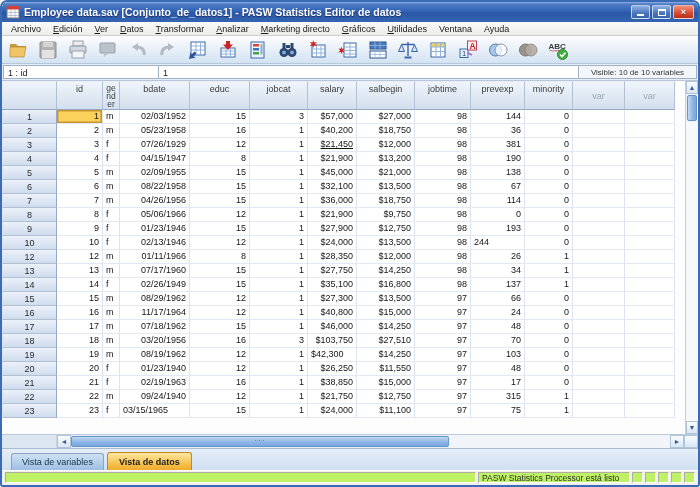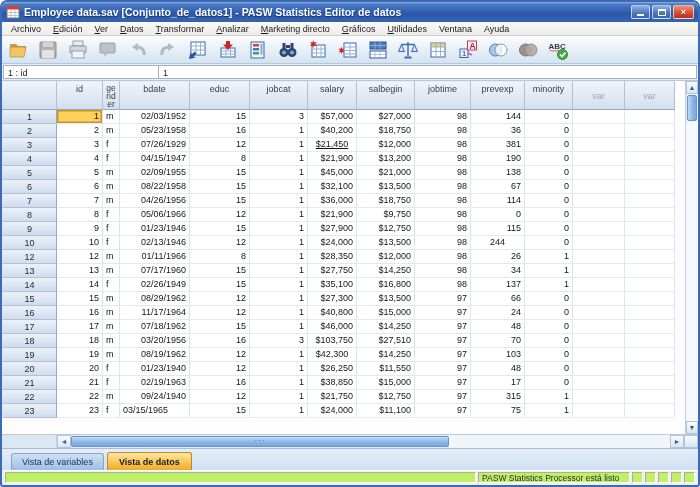--- a/index.html
+++ b/index.html
@@ -320,20 +320,21 @@
           <path d="M2.5 12c2-2 3 2 5-1 2 3 3-1 5 1" stroke="#d03030" fill="none" stroke-width="0.8"></path>
           <circle cx="15.5" cy="15.5" r="5" fill="#44ac44" stroke="#2a8a2a"></circle>
           <path d="M13 15.5l2 2 3.5-4" stroke="#fff" stroke-width="1.6" fill="none"></path>
         </svg>
       </div>
     </div>
 
   <div class="cellref">
     <div class="cr-name">1 : id</div>
     <div class="cr-value">1</div>
+    <div class="cr-visible">Visible: 10 de 10 variables</div>
   </div>
 
   <div class="gridwrap">
     <div class="gridclip">
       <table id="datagrid">
           <colgroup>
             <col style="width: 55px;">
             <col style="width: 46px;">
             <col style="width: 17px;">
             <col style="width: 70px;">
@@ -395,21 +396,21 @@
               <td></td>
               <td></td>
             </tr>
             <tr>
               <th class="rowhdr">3</th>
               <td style="text-align: right;">3</td>
               <td style="text-align: left;">f</td>
               <td style="text-align: right;">07/26/1929</td>
               <td style="text-align: right;">12</td>
               <td style="text-align: right;">1</td>
-              <td style="text-align: center; text-decoration: underline;">$21,450</td>
+              <td style="text-align: right; text-decoration: underline;">$21,450</td>
               <td style="text-align: right;">$12,000</td>
               <td style="text-align: right;">98</td>
               <td style="text-align: right;">381</td>
               <td style="text-align: right;">0</td>
               <td></td>
               <td></td>
             </tr>
             <tr>
               <th class="rowhdr">4</th>
               <td style="text-align: right;">4</td>
@@ -488,36 +489,36 @@
             <tr>
               <th class="rowhdr">9</th>
               <td style="text-align: right;">9</td>
               <td style="text-align: left;">f</td>
               <td style="text-align: right;">01/23/1946</td>
               <td style="text-align: right;">15</td>
               <td style="text-align: right;">1</td>
               <td style="text-align: right;">$27,900</td>
               <td style="text-align: right;">$12,750</td>
               <td style="text-align: right;">98</td>
-              <td style="text-align: right;">115</td>
+              <td style="text-align: right;">193</td>
               <td style="text-align: right;">0</td>
               <td></td>
               <td></td>
             </tr>
             <tr>
               <th class="rowhdr">10</th>
               <td style="text-align: right;">10</td>
               <td style="text-align: left;">f</td>
               <td style="text-align: right;">02/13/1946</td>
               <td style="text-align: right;">12</td>
               <td style="text-align: right;">1</td>
               <td style="text-align: right;">$24,000</td>
               <td style="text-align: right;">$13,500</td>
               <td style="text-align: right;">98</td>
-              <td style="text-align: center;">244</td>
+              <td style="text-align: left;">244</td>
               <td style="text-align: right;">0</td>
               <td></td>
               <td></td>
             </tr>
             <tr>
               <th class="rowhdr">12</th>
               <td style="text-align: right;">12</td>
               <td style="text-align: left;">m</td>
               <td style="text-align: right;">01/11/1966</td>
               <td style="text-align: right;">8</td>
@@ -620,21 +621,21 @@
               <td></td>
               <td></td>
             </tr>
             <tr>
               <th class="rowhdr">19</th>
               <td style="text-align: right;">19</td>
               <td style="text-align: left;">m</td>
               <td style="text-align: right;">08/19/1962</td>
               <td style="text-align: right;">12</td>
               <td style="text-align: right;">1</td>
-              <td style="text-align: center;">$42,300</td>
+              <td style="text-align: left;">$42,300</td>
               <td style="text-align: right;">$14,250</td>
               <td style="text-align: right;">97</td>
               <td style="text-align: right;">103</td>
               <td style="text-align: right;">0</td>
               <td></td>
               <td></td>
             </tr>
             <tr>
               <th class="rowhdr">20</th>
               <td style="text-align: right;">20</td>

